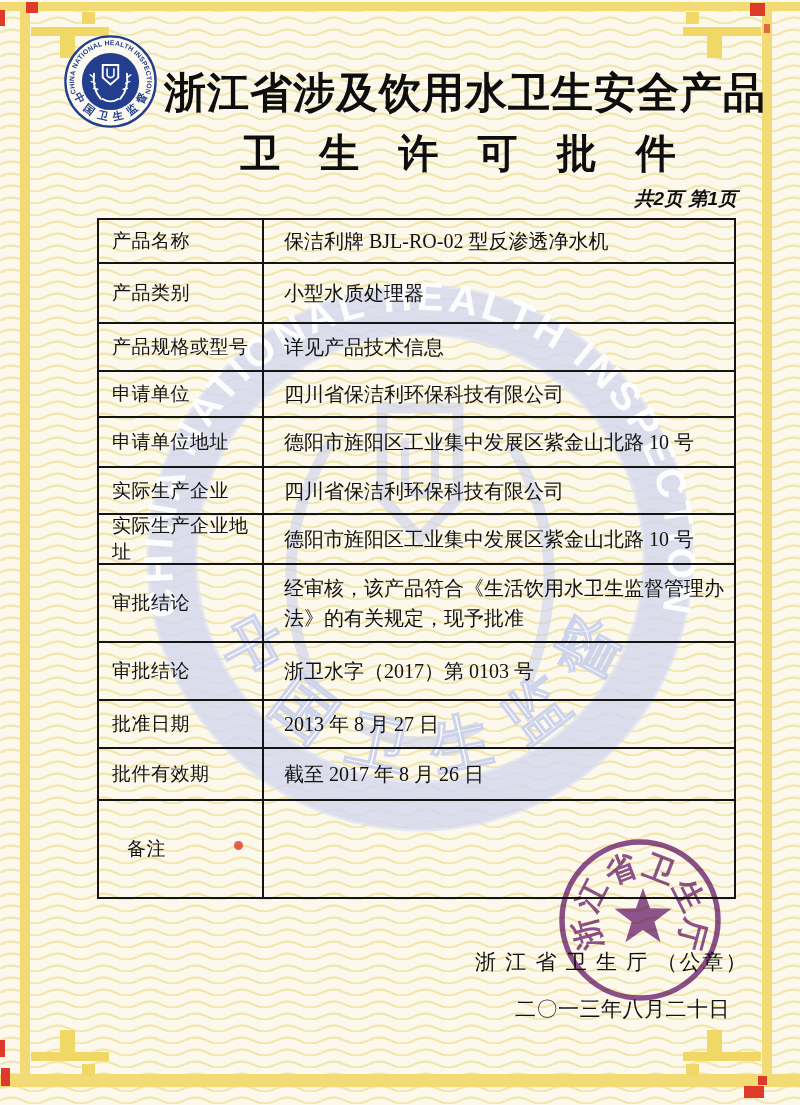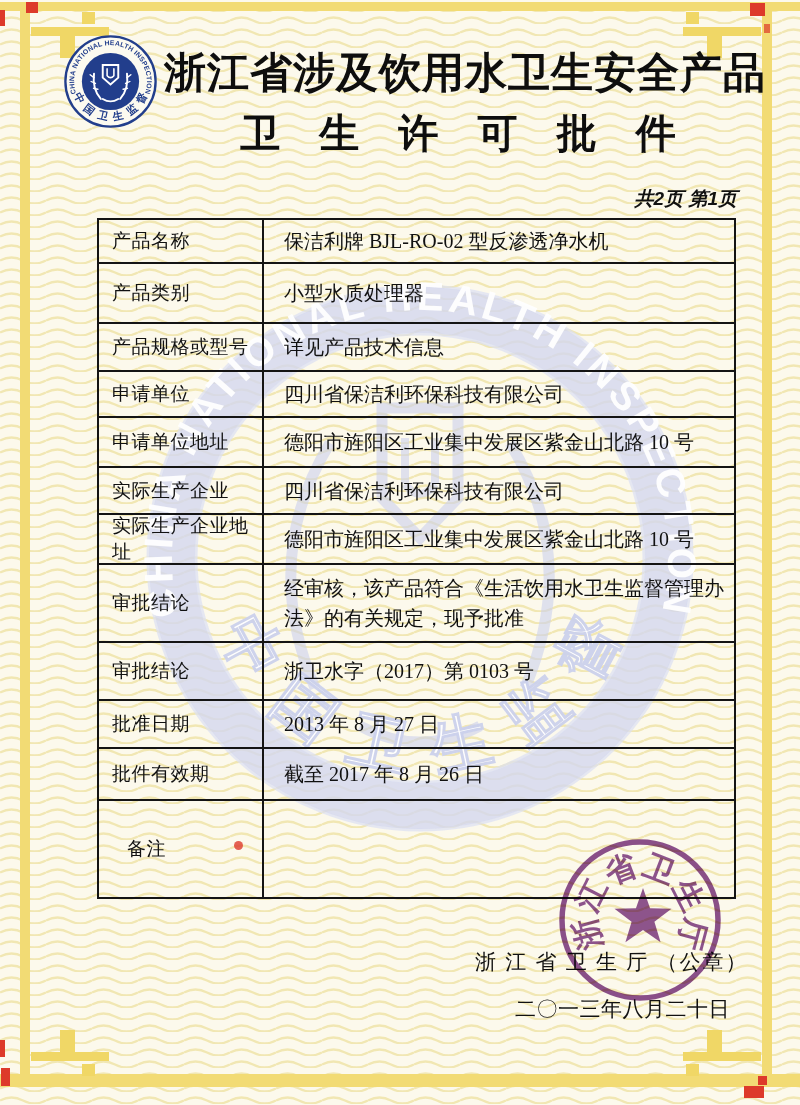--- a/index.html
+++ b/index.html
@@ -26,21 +26,21 @@
   .red-mark{position:absolute; background:#dd3a2a; z-index:2;}
 
   .content{position:absolute; inset:0; z-index:3;}
 
   .logo{position:absolute; left:62px; top:33px; width:97px; height:97px;}
 
   .title-block{
     position:absolute; left:140px; top:46px; width:650px; text-align:center;
     font-family:"Liberation Sans","DejaVu Sans",sans-serif; font-weight:900; color:#0e0e0e;
   }
-  .title-line1{font-size:42px; line-height:54px; letter-spacing:1px; white-space:nowrap;}
+  .title-line1{font-size:42px; line-height:54px; letter-spacing:1px; white-space:nowrap;margin-top:20px;}
   .title-line2{font-size:40px; line-height:50px; letter-spacing:14px; margin-top:8px; white-space:nowrap;}
 
   .pagination{
     position:absolute; top:186px; left:0; width:737px; text-align:right;
     font-family:"Liberation Sans","DejaVu Sans",sans-serif; font-weight:700; font-size:19px;font-style:italic;
   }
 
   .doc-table{
     position:absolute; left:97px; top:218px; width:639px;
     border:2px solid #141414; box-sizing:border-box;

